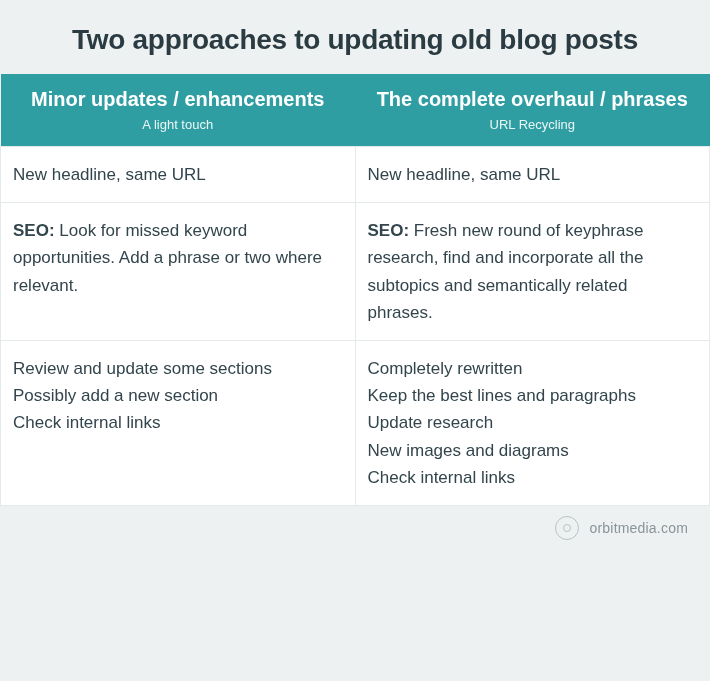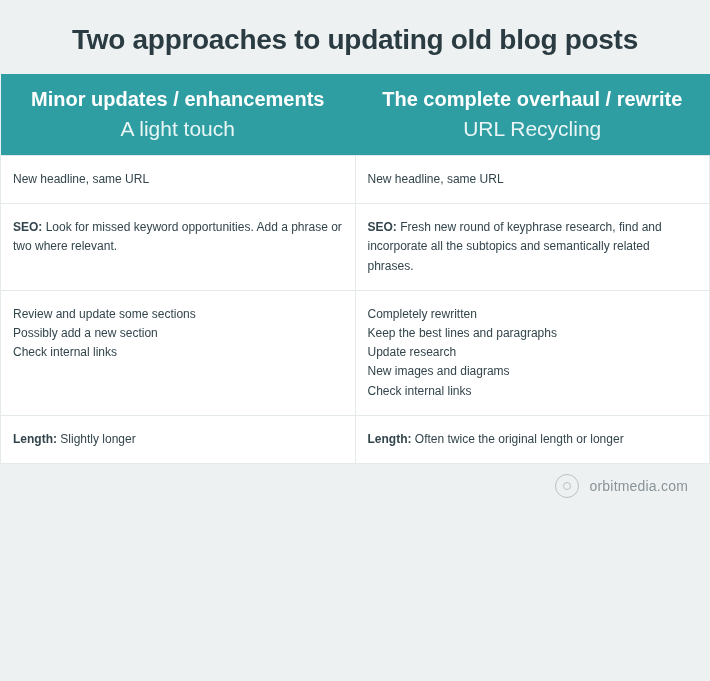--- a/index.html
+++ b/index.html
@@ -35,29 +35,29 @@
     color: #ffffff;
     font-weight: 700;
     padding: 14px 10px 14px 10px;
     text-align: center;
     font-size: 20px;
     vertical-align: top;
   }
   th .sub {
     display: block;
     font-weight: 400;
-    font-size: 21px;
+    font-size: 13px;
     margin-top: 6px;
     color: #eaf6f6;
   }
   td {
     background: #ffffff;
     border: 1px solid #e4e9eb;
     padding: 14px 12px;
-    font-size: 12px;
+    font-size: 17px;
     line-height: 1.6;
     color: #33454c;
     vertical-align: top;
   }
   td .line { display:block; }
   .b { font-weight:700; }
   .footer {
     text-align: right;
     padding: 10px 22px 0 0;
     color: #8a9498;
@@ -92,21 +92,21 @@
   <div class="title">Two approaches to updating old blog posts</div>
 
   <table>
     <thead>
       <tr>
         <th>
           <span>Minor updates / enhancements</span>
           <span class="sub">A light touch</span>
         </th>
         <th>
-          <span>The complete overhaul / rewrite</span>
+          <span>The complete overhaul / phrases</span>
           <span class="sub">URL Recycling</span>
         </th>
       </tr>
     </thead>
     <tbody>
       <tr>
         <td>New headline, same URL</td>
         <td>New headline, same URL</td>
       </tr>
       <tr>
@@ -120,24 +120,20 @@
           <span class="line">Check internal links</span>
         </td>
         <td>
           <span class="line">Completely rewritten</span>
           <span class="line">Keep the best lines and paragraphs</span>
           <span class="line">Update research</span>
           <span class="line">New images and diagrams</span>
           <span class="line">Check internal links</span>
         </td>
       </tr>
-      <tr>
-        <td><span class="b">Length:</span><span> Slightly longer</span></td>
-        <td><span class="b">Length:</span><span> Often twice the original length or longer</span></td>
-      </tr>
     </tbody>
   </table>
 
   <div class="footer">
     <span class="footer-logo"></span><span class="footer-text">orbitmedia.com</span>
   </div>
 
 </div>
 
 </body></html>

